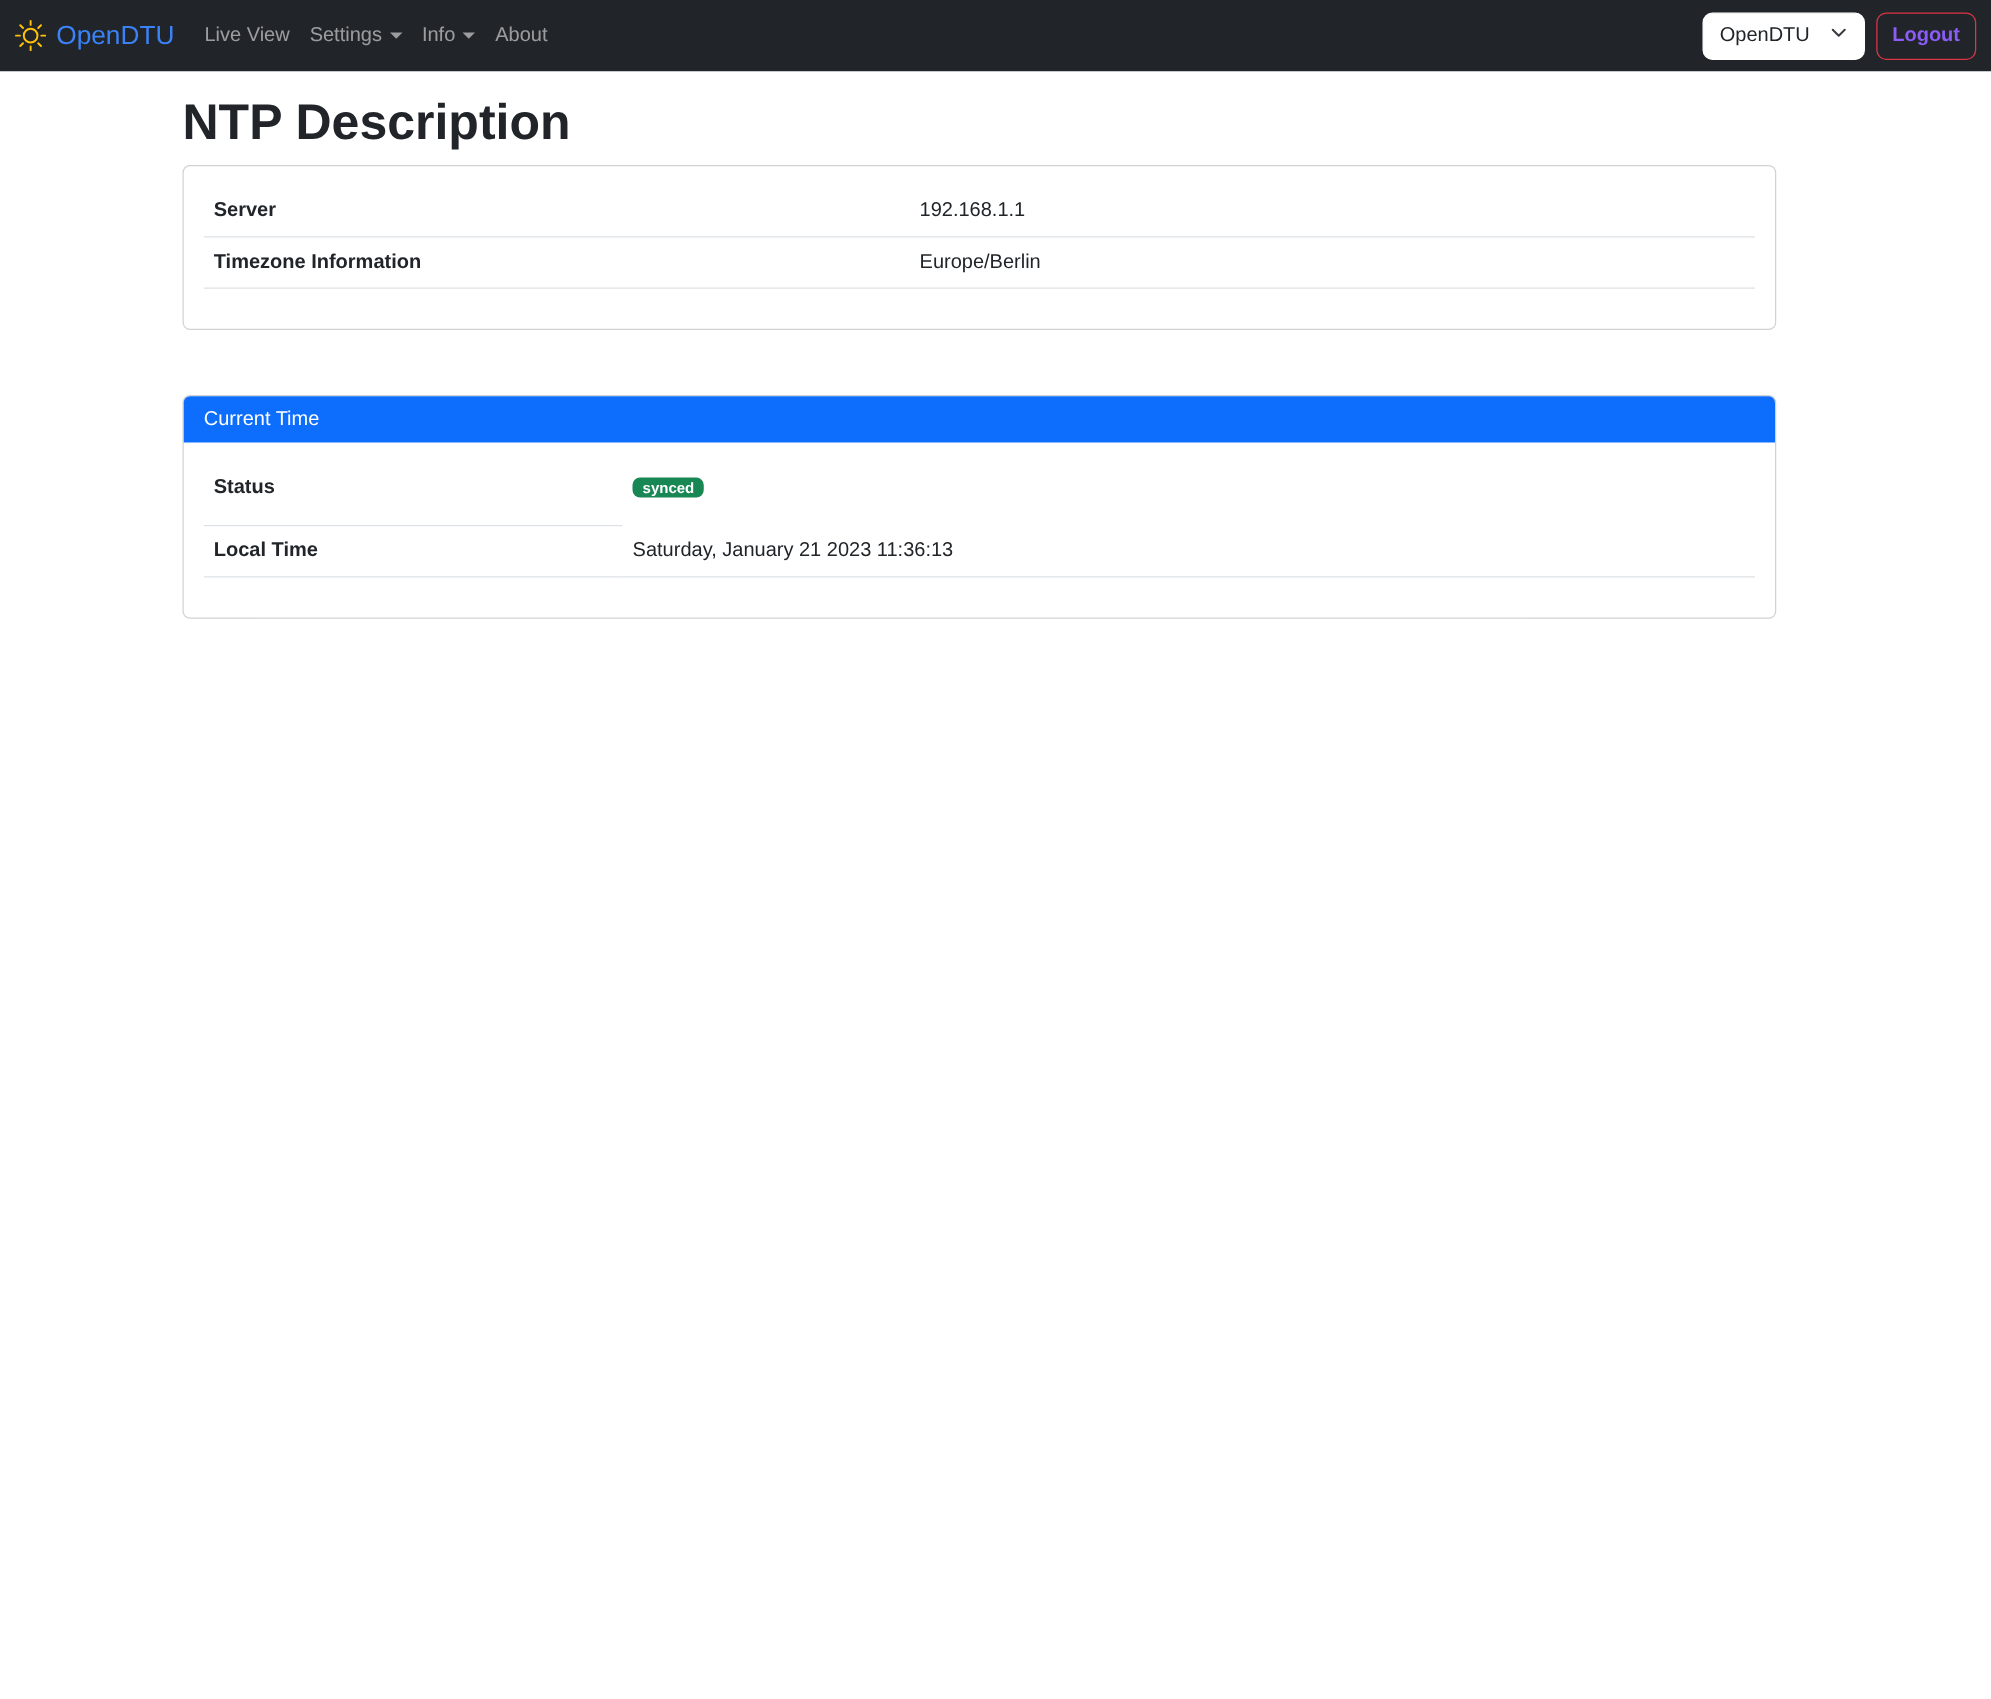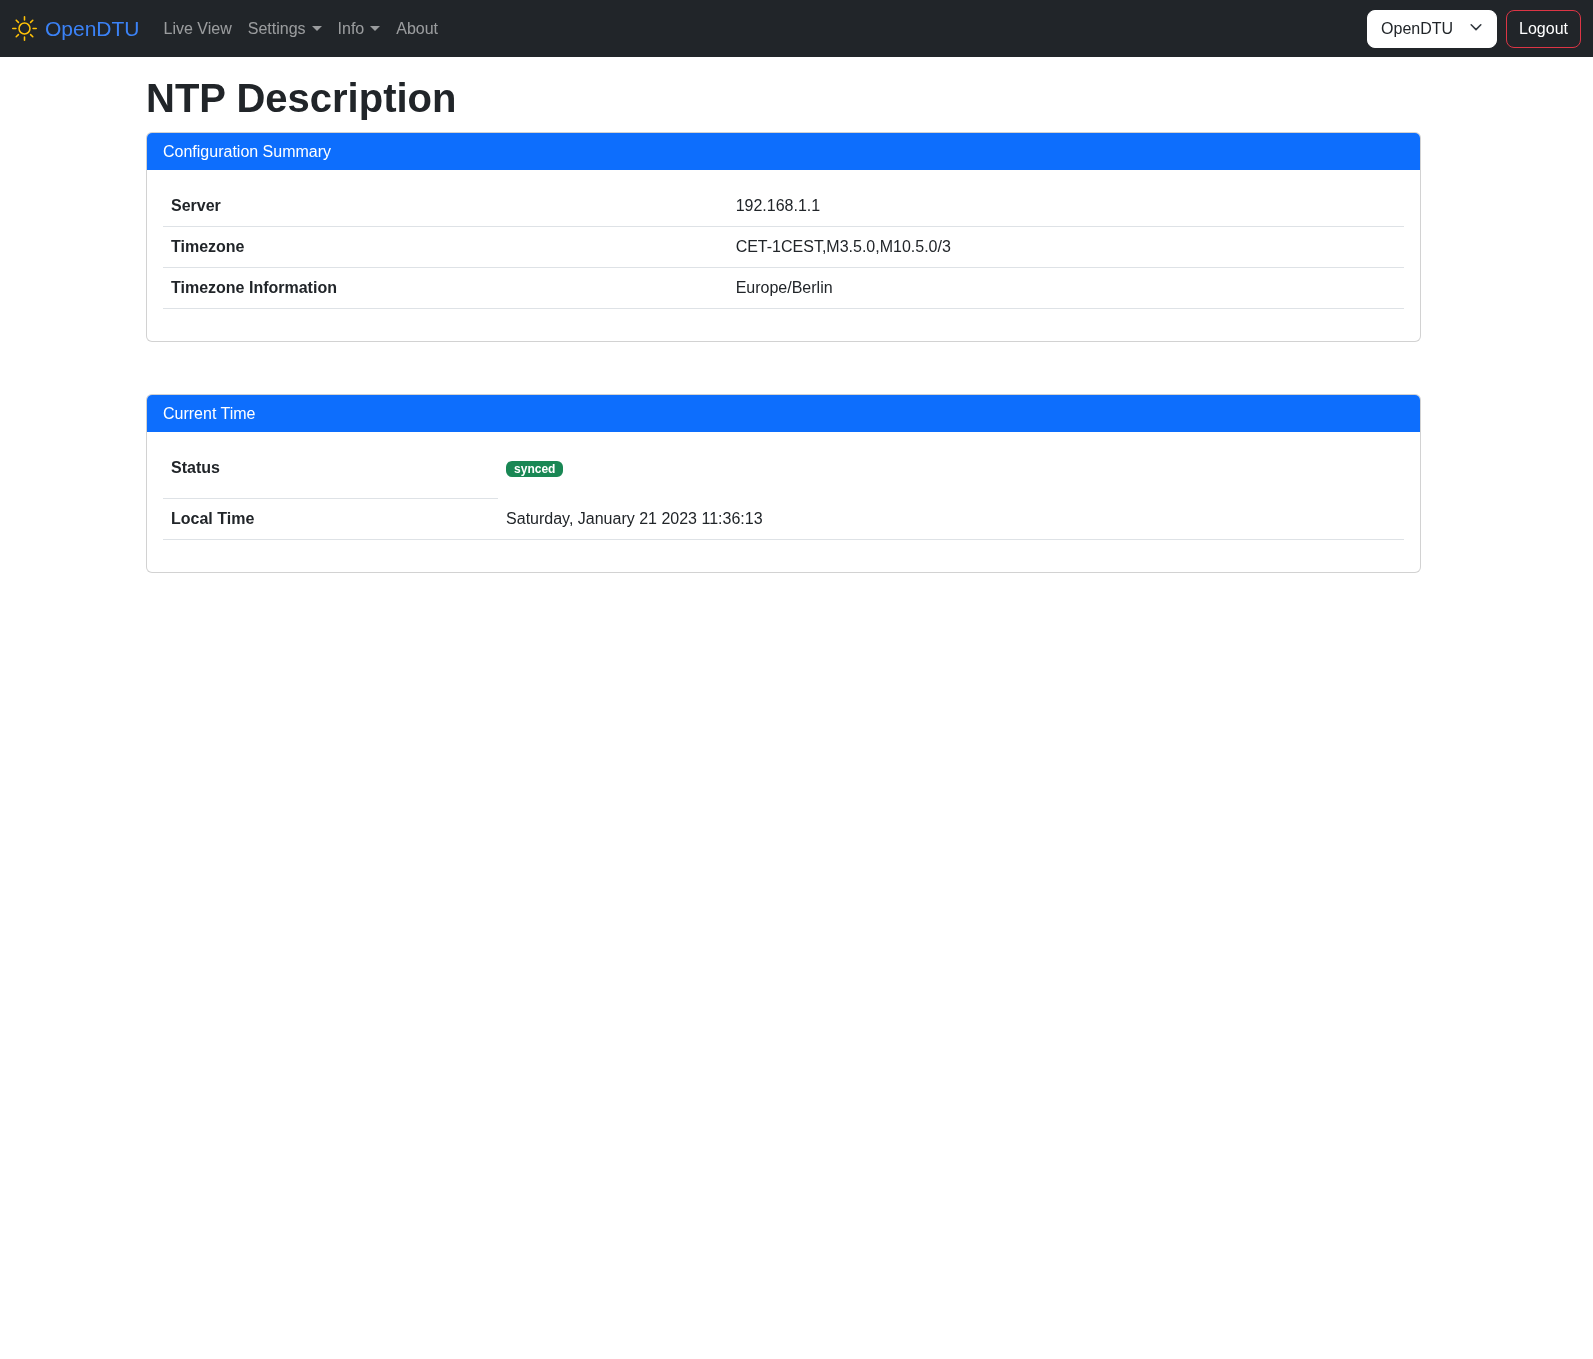--- a/index.html
+++ b/index.html
@@ -70,28 +70,29 @@
     display: flex;
     align-items: center;
     gap: 16px;
     color: #212529;
     font-size: 16px;
     cursor: pointer;
     user-select: none;
   }
   .logout-btn {
     background: transparent;
-    color: #ffffff;
+    color: #8b5cf6;
     border: 1px solid #dc3545;
     border-radius: 8px;
     height: 38px;
     padding: 4px 12px;
     font-size: 16px;
     font-family: inherit;
     cursor: pointer;
+    font-weight: bold;
   }
 
   
   .container {
     width: 1275px;
     margin-left: 146px;
   }
   h1.page-title {
     font-size: 40px;
     font-weight: 600;
@@ -186,35 +187,30 @@
       </span>
     </div>
     <button class="logout-btn">Logout</button>
   </div>
 </nav>
 
 <main class="container">
   <h1 class="page-title">NTP Description</h1>
 
   <section class="card">
-    <div class="card-header">Configuration Summary</div>
     <div class="card-body">
       <table class="kv-table">
         <colgroup>
             <col class="col-label-wide">
             <col>
           </colgroup>
         <tbody>
           <tr>
             <th>Server</th>
             <td>192.168.1.1</td>
-          </tr>
-          <tr>
-            <th>Timezone</th>
-            <td>CET-1CEST,M3.5.0,M10.5.0/3</td>
           </tr>
           <tr>
             <th>Timezone Information</th>
             <td>Europe/Berlin</td>
           </tr>
         </tbody>
       </table>
     </div>
   </section>
 

